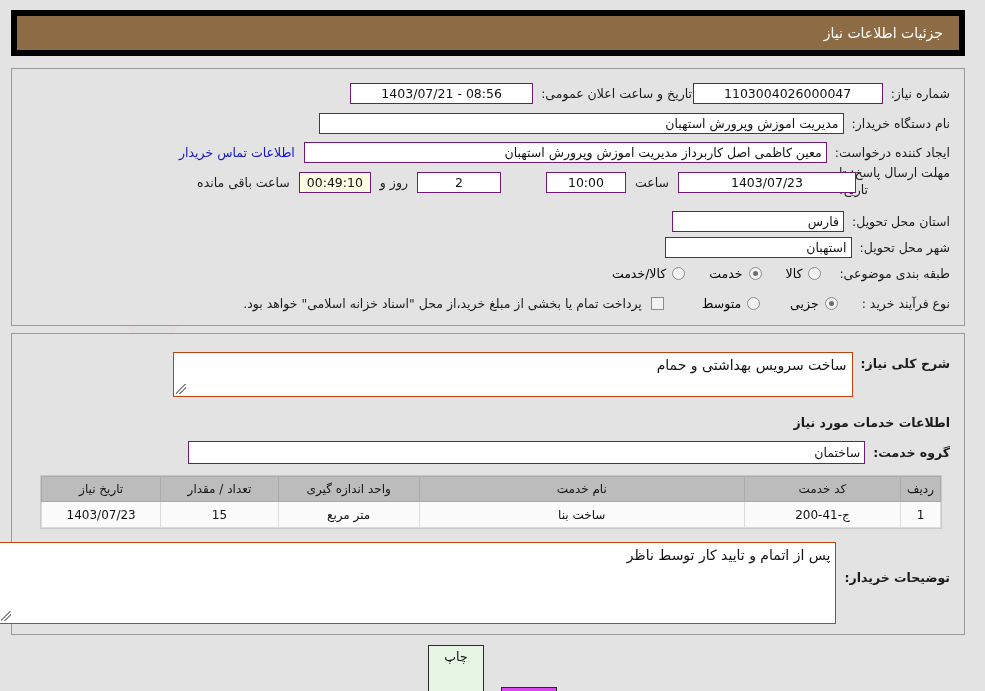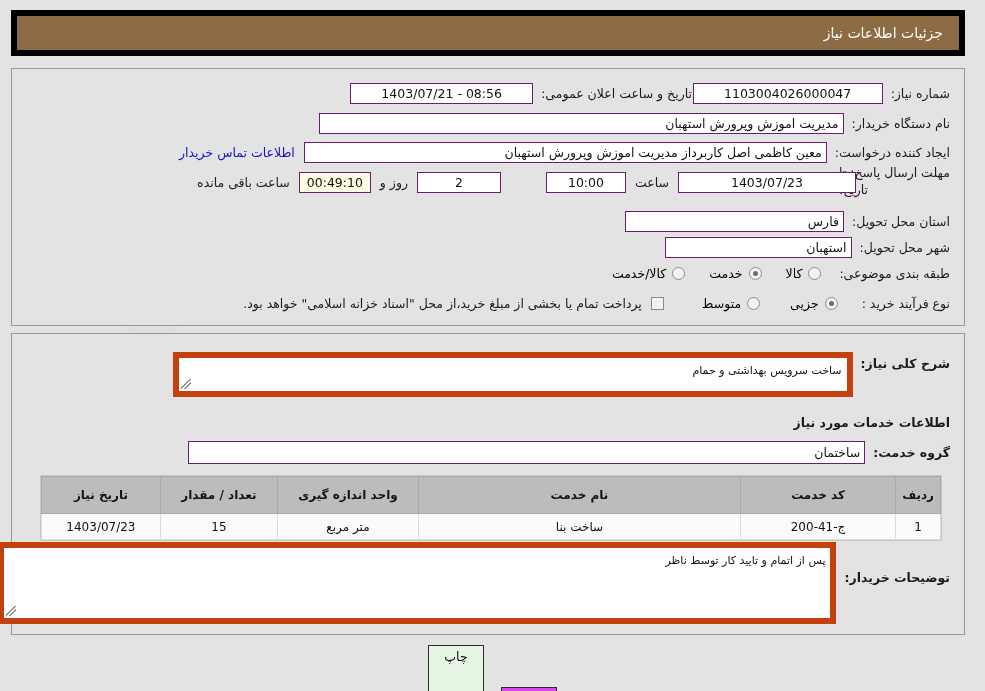--- a/index.html
+++ b/index.html
@@ -119,23 +119,23 @@
     border: 1px solid #8c8c8c;
     background: #f2f2f2;
     display: inline-block;
     vertical-align: middle;
   }
   .radio-group { display: flex; align-items: center; gap: 6px; }
   .radio-group .rlabel { font-size: 12.5px; color: #000000; }
 
   
   .ta {
-    border: 6px solid #c2410c;
+    border: 1px solid #c2410c;
     background: #ffffff;
-    font-size: 11px;
+    font-size: 14px;
     color: #111;
     padding: 3px 5px;
     text-align: right;
     line-height: 19px;
     position: relative;
     overflow: hidden;
   }
   .ta::after {
     content: "";
     position: absolute;
@@ -150,23 +150,23 @@
   .tbl {
     position: absolute;
     border-collapse: collapse;
     font-size: 12px;
     background: #fff;
     box-shadow: 0 0 0 1px #c8c8c8;
   }
   .tbl th {
     background: #bcbcbc;
     color: #141414;
-    font-weight: bold;
+    font-weight: normal;
     border: 1px solid #a9a9a9;
-    height: 37px;
+    height: 25px;
     padding: 0 6px;
     text-align: center;
     white-space: nowrap;
   }
   .tbl td {
     background: #fbfbfb;
     border: 1px solid #dcdcdc;
     height: 26px;
     padding: 0 6px;
     text-align: center;
@@ -244,21 +244,21 @@
       <span class="lbl" style="margin-right:9px;">ساعت</span>
       <span class="fld center" style="width:80px; margin-right:9px;">10:00</span>
       <span class="fld center" style="width:84px; margin-right:45px;">2</span>
       <span class="lbl" style="margin-right:9px;">روز و</span>
       <span class="fld cream center" style="width:72px; margin-right:9px;">00:49:10</span>
       <span class="lbl" style="margin-right:9px;">ساعت باقی مانده</span>
     </div>
 
     <div class="row" style="top:140px; right:14px;">
       <span class="lbl">استان محل تحویل:</span>
-      <span class="fld" style="width:219px; margin-right:8px;">فارس</span>
+      <span class="fld" style="width:172px; margin-right:8px;">فارس</span>
     </div>
 
     <div class="row" style="top:166px; right:14px;">
       <span class="lbl">شهر محل تحویل:</span>
       <span class="fld" style="width:187px; margin-right:8px;">استهبان</span>
     </div>
 
     <div class="row" style="top:192px; right:14px;">
       <span class="lbl">طبقه بندی موضوعی:</span>
       <span class="radio-group" style="margin-right:18px;">

